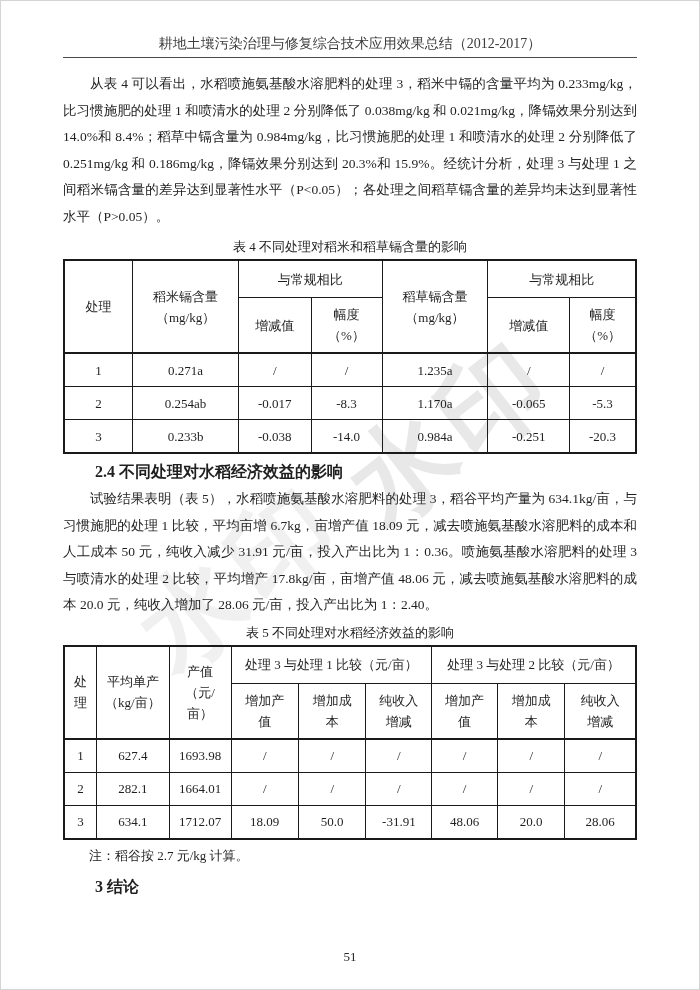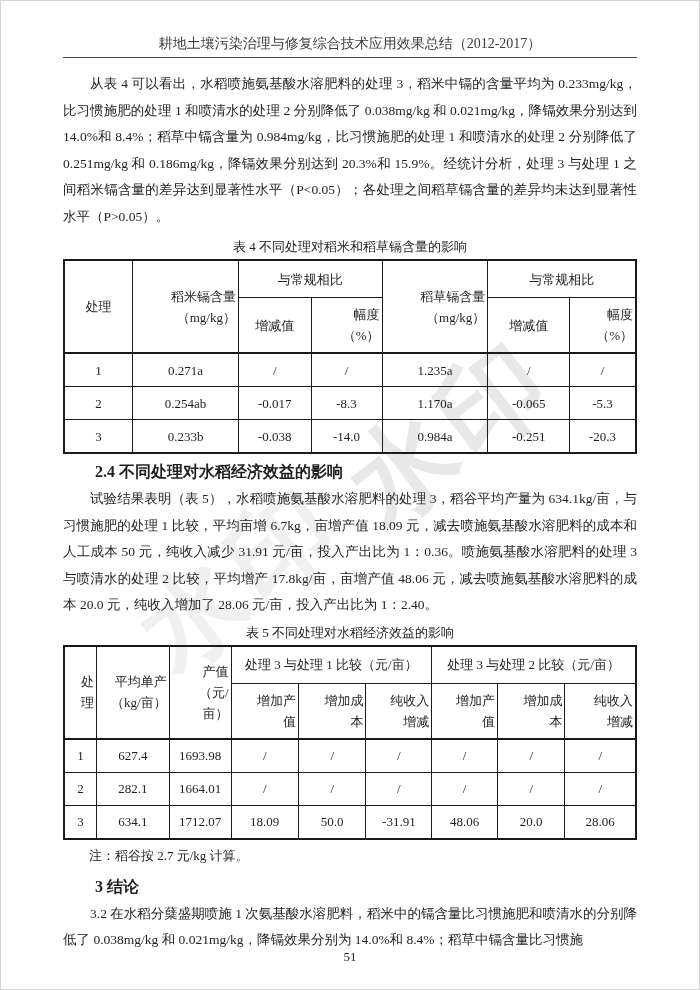--- a/index.html
+++ b/index.html
@@ -28,21 +28,21 @@
     font-size:13px; border:2px solid #1a1a1a;
   }
   table.tbl td {
     border:1px solid #1a1a1a; text-align:center; vertical-align:middle;
     padding:1px 2px; line-height:21px; overflow:hidden;
   }
   tr.r-group td { height:34px; }
   tr.r-sub td   { height:52px; }
   tr.r-data td  { height:30px; }
   tr.r-data1 td { border-top:2px solid #1a1a1a; }
-  .cell-line { display:block;text-align:right; }
+  .cell-line { display:block; }
 
   .wm {
     position:absolute; z-index:0; pointer-events:none;
     font-family:"Liberation Sans","DejaVu Sans",sans-serif;
     font-size:104px; letter-spacing:8px; font-weight:bold;
     transform:rotate(-38deg); white-space:nowrap;
   }
   .wm1 { left:338px; top:362px; color:rgba(110,110,110,0.16); }
   .wm2 { left:128px; top:508px; color:rgba(110,110,110,0.10); }
   .content { position:relative; z-index:1; }
@@ -228,18 +228,17 @@
         <td>20.0</td>
         <td>28.06</td>
       </tr>
     </tbody>
       </table>
 
     <p class="note-line">注：稻谷按 2.7 元/kg 计算。</p>
 
     <div class="sec-heading">3  结论</div>
 
-    <p class="para">3.2 在水稻分蘖盛期喷施 1 次氨基酸水溶肥料，稻米中的镉含量比习惯施肥和喷清水的分别降低了 0.038mg/kg 和 0.021mg/kg，降镉效果分别为 14.0%和 8.4%；稻草中镉含量比习惯施</p>
 
   </div>
 
   <div class="page-num">51</div>
 </div>
 
 </body></html>

